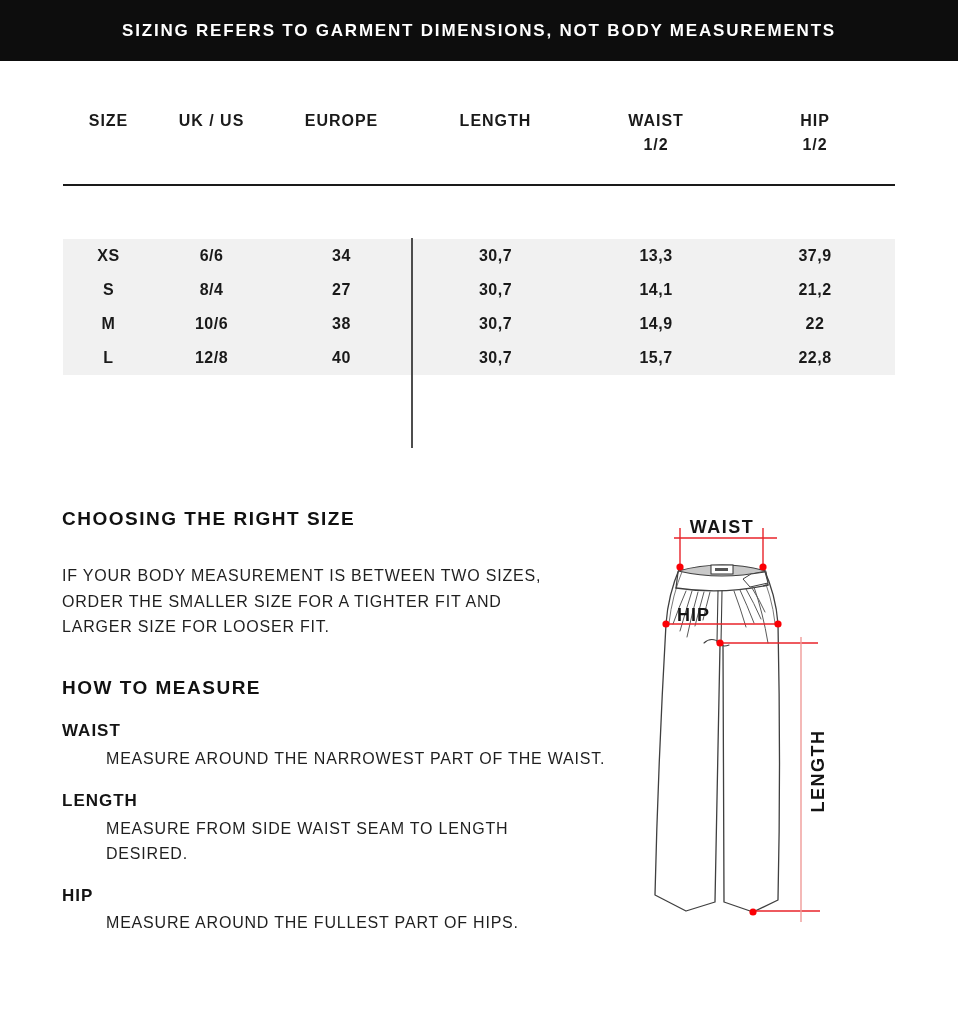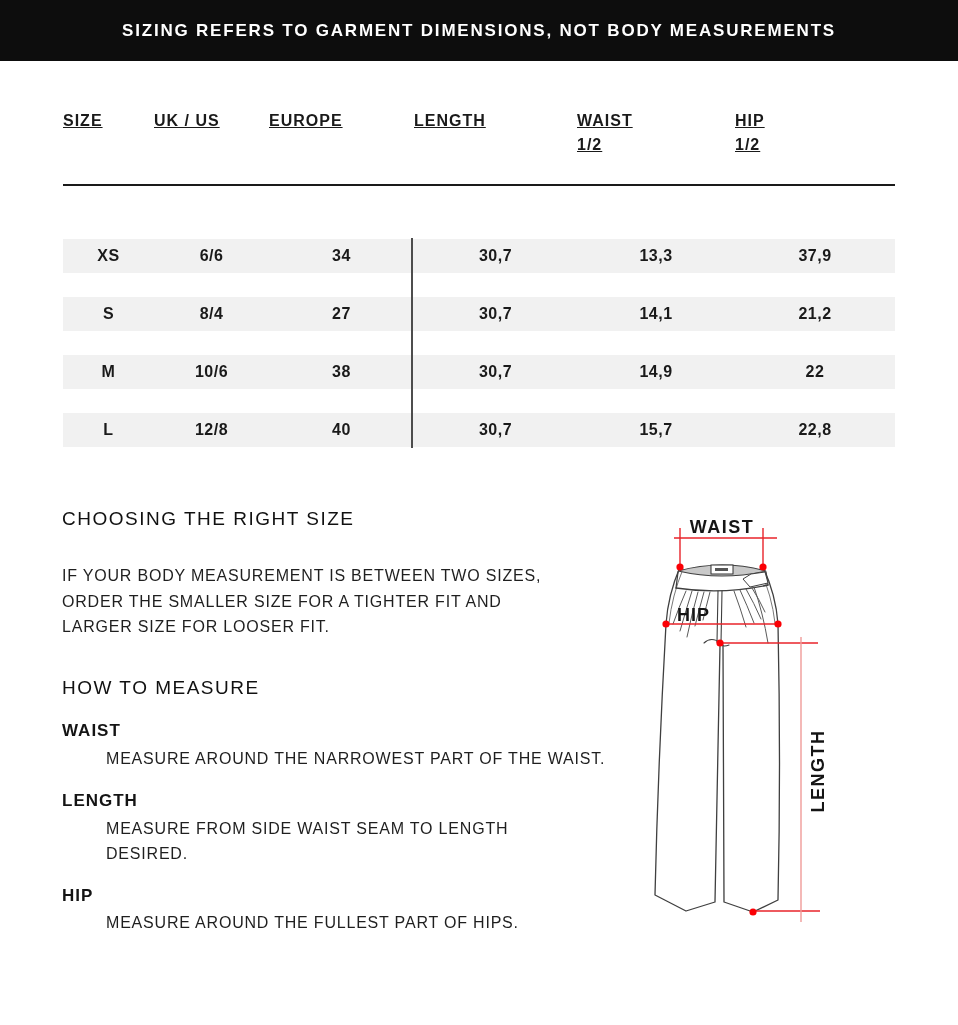--- a/index.html
+++ b/index.html
@@ -20,40 +20,40 @@
   .banner-text {
     color:#ffffff; font-size:17px; font-weight:700; letter-spacing:1.8px;
     white-space:nowrap;
   }
 
   
   .tbl-header {
     position:absolute; left:63px; top:112px; width:832px;
     display:grid; grid-template-columns:91px 115px 145px 163px 158px 160px;
   }
-  .th { text-align:left;text-decoration:underline; }
+  .th { text-align:center; }
   .th .lbl { font-size:16px; font-weight:600; letter-spacing:1px; }
   .th .sub { font-size:16px; font-weight:600; letter-spacing:1px; margin-top:6px; min-height:18px; }
   .tbl-rule {
     position:absolute; left:63px; top:184px; width:832px; height:2px; background:#1a1a1a;
   }
   .tbl-rows { position:absolute; left:63px; top:239px; width:832px; }
   .trow {
-    width:832px; height:34px; background:#f1f1f1; margin-bottom:24px;
+    width:832px; height:34px; background:#f1f1f1; 
     display:grid; grid-template-columns:91px 115px 145px 163px 158px 160px;
     align-items:center;
   }
   .trow:last-child { margin-bottom:0; }
   .td { text-align:center; font-size:16px; font-weight:600; letter-spacing:0.5px; }
   .col-divider {
     position:absolute; left:348px; top:-1px; width:2px; height:210px; background:#4d4d4d;
   }
 
   
-  .sec-heading { position:absolute; left:62px; font-size:19px; font-weight:400; letter-spacing:1.5px; color:#111; }
+  .sec-heading { position:absolute; left:62px; font-size:19px; font-weight:700; letter-spacing:1.5px; color:#111; }
   .body-line { font-size:16px; font-weight:400; letter-spacing:0.8px; line-height:25.5px; color:#1f1f1f; }
   .para { position:absolute; left:62px; }
   .sub-label { position:absolute; left:62px; font-size:17px; font-weight:700; letter-spacing:1px; color:#141414; }
   .measure-text { position:absolute; left:62px; font-size:16px; font-weight:400; letter-spacing:0.8px; line-height:25px; color:#1f1f1f;margin-left:44px; }
 
   
   .diagram { position:absolute; left:610px; top:495px; width:348px; height:530px; }
   .diagram text {
     font-family:"Liberation Sans", sans-serif;
     font-weight:600; fill:#151515;

